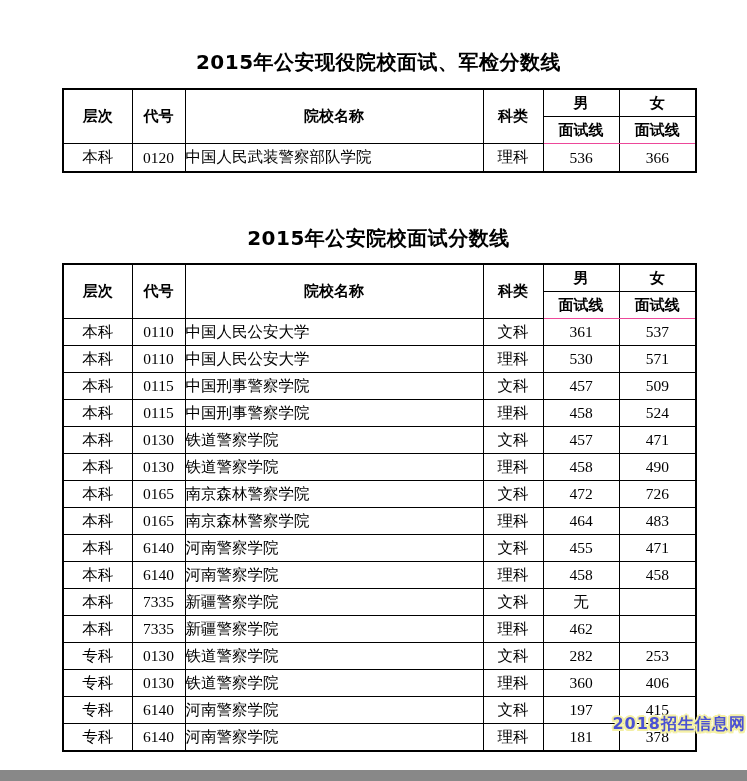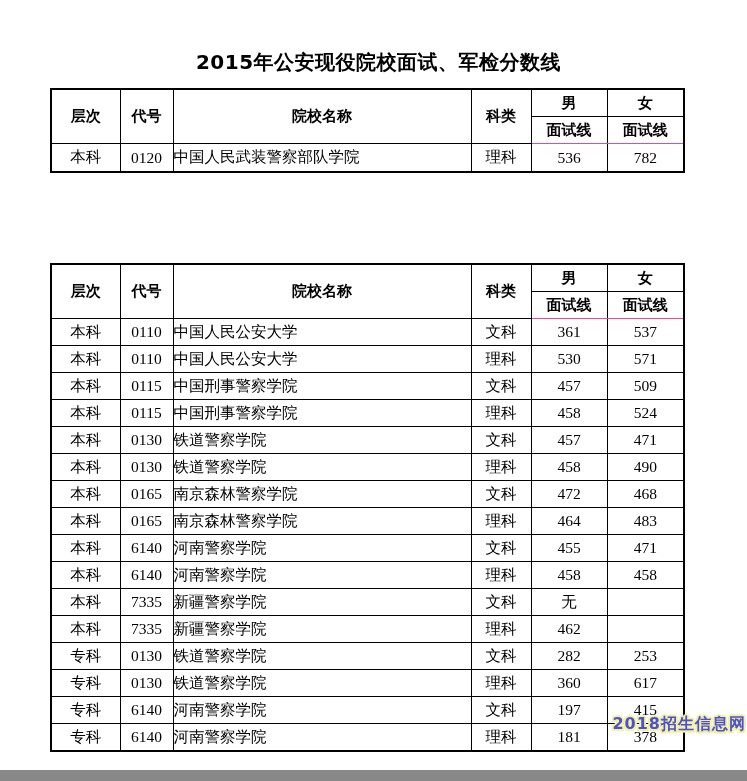--- a/index.html
+++ b/index.html
@@ -23,21 +23,21 @@
     font-size:20px;
     line-height:24px;
     color:#000000;
     letter-spacing:0.5px;
   }
   #title-1 { top:50px; }
   #title-2 { top:226px; }
 
   table.score-table {
     position:absolute;
-    left:50px;
+    left:62px;
     border-collapse:collapse;
     table-layout:fixed;
     width:633px;
     border:2.5px solid #000;
   }
   #table-1 { top:88px; }
   #table-2 { top:263px; }
 
   .score-table th, .score-table td {
     border:1.4px solid #000;
@@ -113,25 +113,26 @@
         <th>面试线</th>
       </tr>
     </thead>
     <tbody>
         <tr>
           <td class="c0">本科</td>
           <td class="c1">0120</td>
           <td class="c2">中国人民武装警察部队学院</td>
           <td class="c3">理科</td>
           <td class="c4">536</td>
-          <td class="c5">782</td>
+          <td class="c5">366</td>
         </tr>
       </tbody>
   </table>
 
+  <h2 class="tbl-title" id="title-2">2015年公安院校面试分数线</h2>
 
   <table class="score-table" id="table-2">
     <colgroup>
       <col class="w0">
         <col class="w1">
         <col class="w2">
         <col class="w3">
         <col class="w4">
         <col class="w5">
     </colgroup>
@@ -197,21 +198,21 @@
           <td class="c3">理科</td>
           <td class="c4">458</td>
           <td class="c5">490</td>
         </tr>
         <tr>
           <td class="c0">本科</td>
           <td class="c1">0165</td>
           <td class="c2">南京森林警察学院</td>
           <td class="c3">文科</td>
           <td class="c4">472</td>
-          <td class="c5">468</td>
+          <td class="c5">726</td>
         </tr>
         <tr>
           <td class="c0">本科</td>
           <td class="c1">0165</td>
           <td class="c2">南京森林警察学院</td>
           <td class="c3">理科</td>
           <td class="c4">464</td>
           <td class="c5">483</td>
         </tr>
         <tr>
@@ -253,21 +254,21 @@
           <td class="c3">文科</td>
           <td class="c4">282</td>
           <td class="c5">253</td>
         </tr>
         <tr>
           <td class="c0">专科</td>
           <td class="c1">0130</td>
           <td class="c2">铁道警察学院</td>
           <td class="c3">理科</td>
           <td class="c4">360</td>
-          <td class="c5">617</td>
+          <td class="c5">406</td>
         </tr>
         <tr>
           <td class="c0">专科</td>
           <td class="c1">6140</td>
           <td class="c2">河南警察学院</td>
           <td class="c3">文科</td>
           <td class="c4">197</td>
           <td class="c5">415</td>
         </tr>
         <tr>

